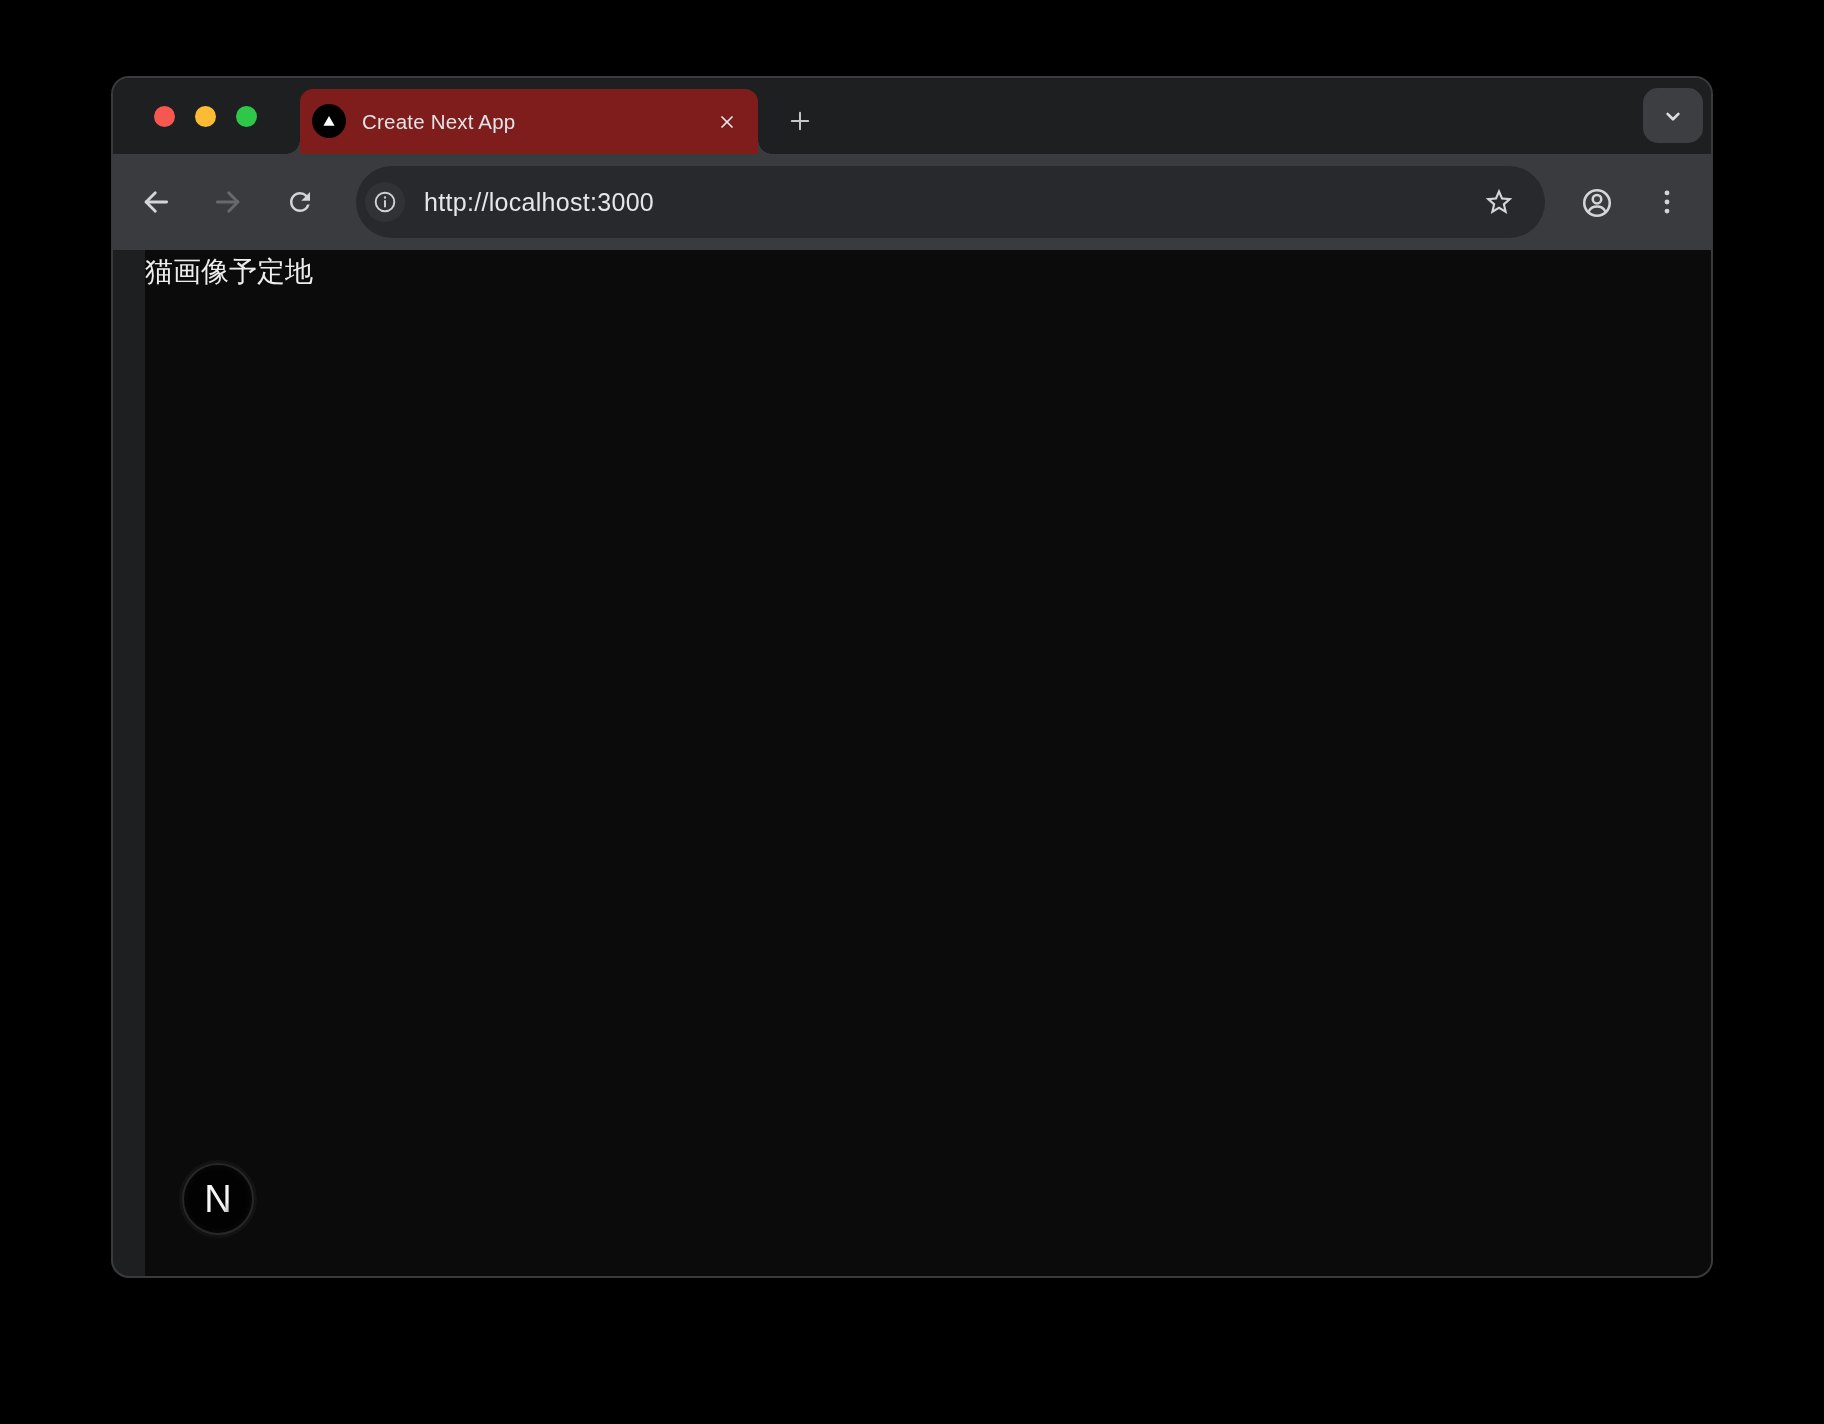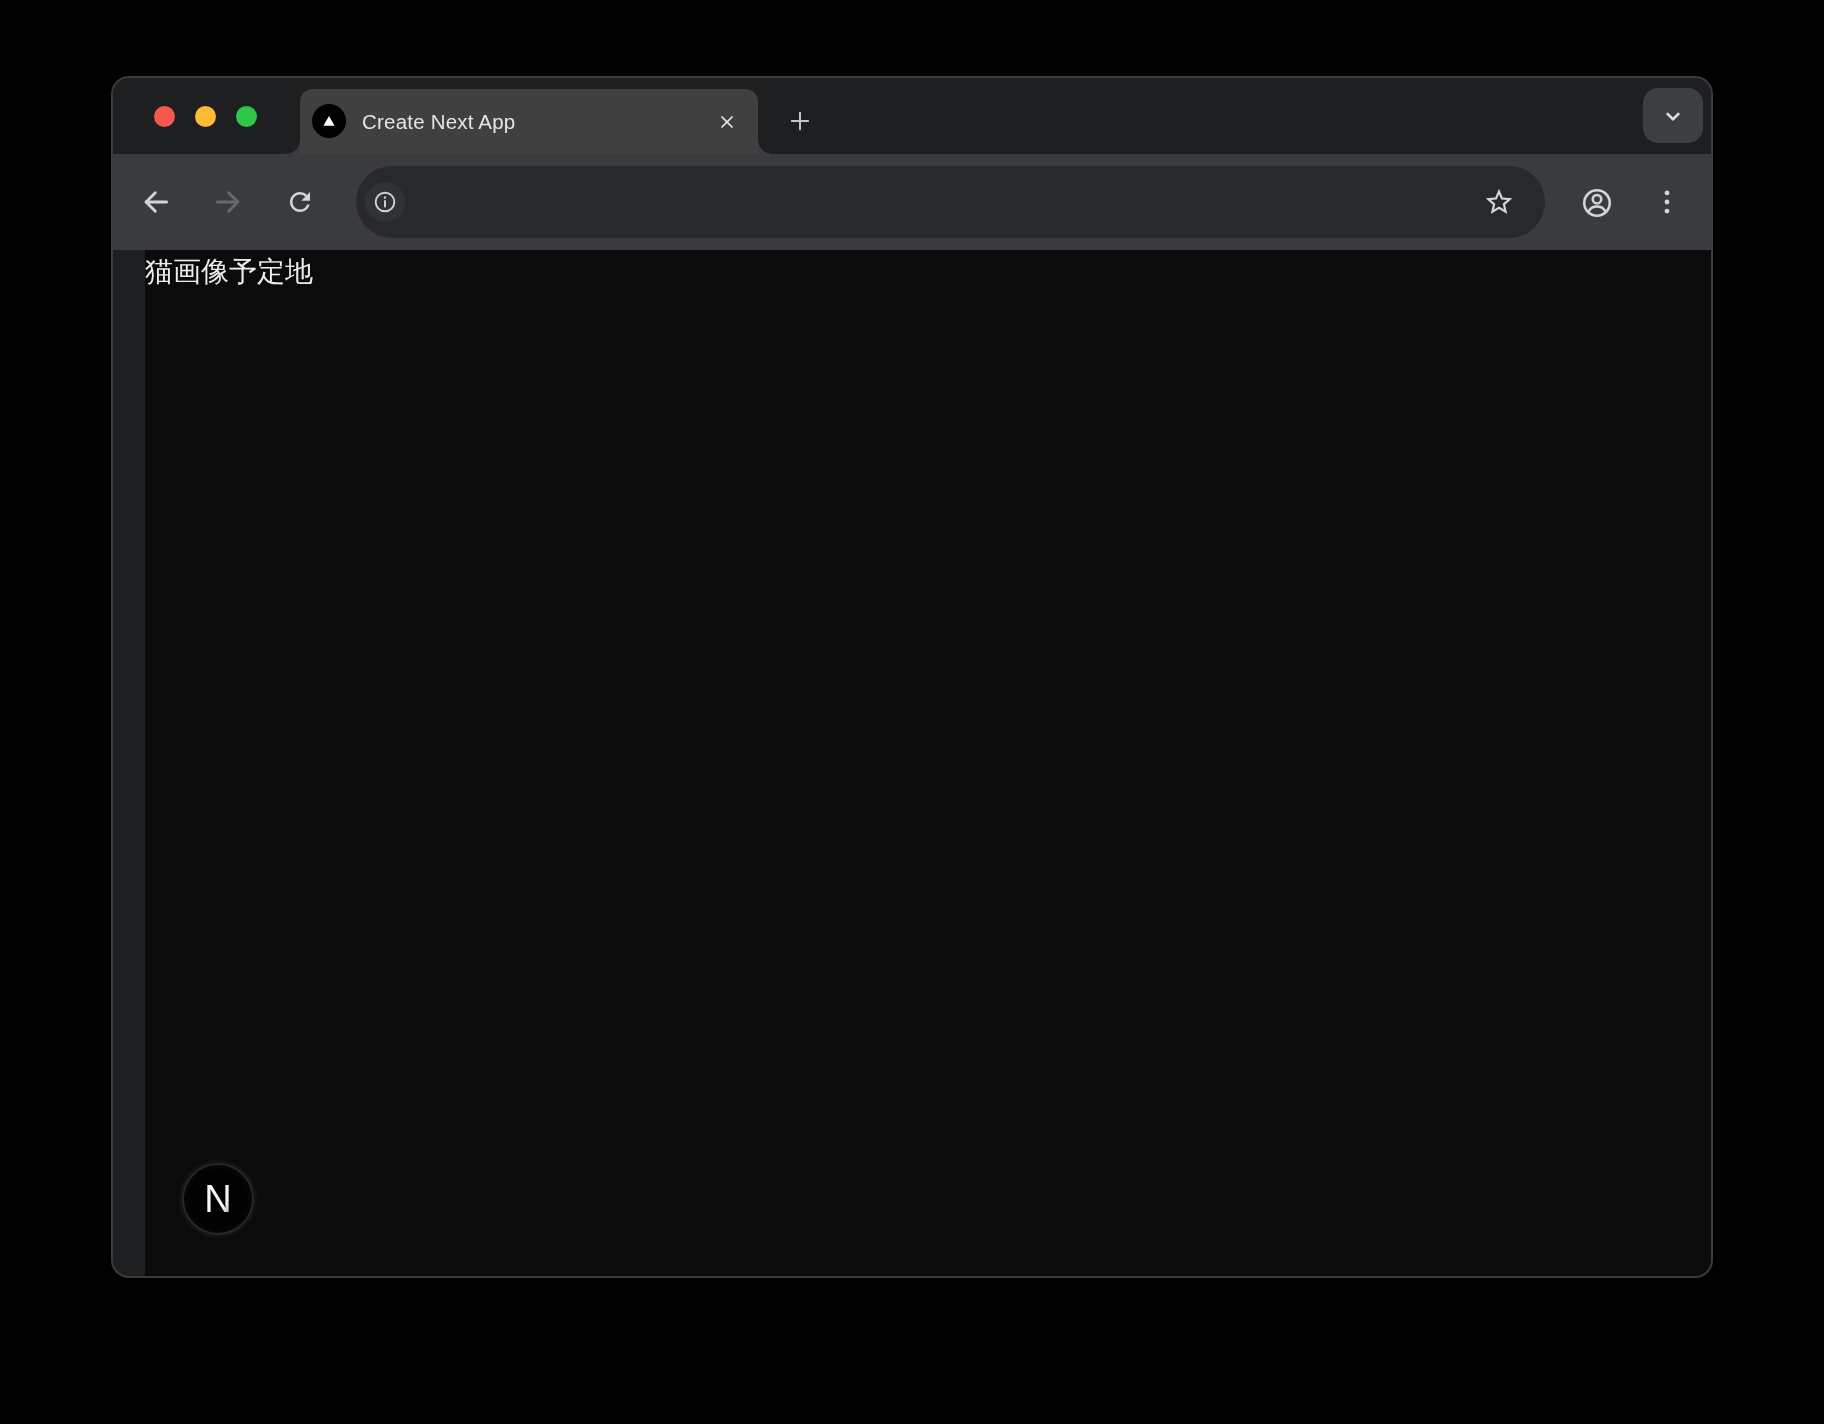--- a/index.html
+++ b/index.html
@@ -14,21 +14,21 @@
   }
 
   
   .tabstrip { position:absolute; left:0; top:0; width:100%; height:76px; background:#1e1f21; }
 
   .traffic-lights { position:absolute; left:41px; top:28px; display:flex; gap:20px; }
   .tl { width:21px; height:21px; border-radius:50%; }
 
   .tab {
     position:absolute; left:187px; top:11px; width:458px; height:65px;
-    background:#404040; border-radius:13px 13px 0 0;
+    background:#7f1d1d; border-radius:13px 13px 0 0;
   }
   .tab::before, .tab::after { content:''; position:absolute; bottom:0; width:14px; height:14px; }
   .tab::before { left:-14px;  background:radial-gradient(circle at 0 0,   rgba(0,0,0,0) 13.5px, #3a3b3e 14px); }
   .tab::after  { right:-14px; background:radial-gradient(circle at 100% 0, rgba(0,0,0,0) 13.5px, #3a3b3e 14px); }
 
   .favicon { position:absolute; left:12px; top:15px; width:34px; height:34px;
              border-radius:50%; background:#000; display:flex; align-items:center; justify-content:center; }
   .tab-title { position:absolute; left:62px; top:0; height:65px; line-height:65px;
                font-size:20.5px; color:#e2e4e6; letter-spacing:.2px; white-space:nowrap; }
   .tab-close { position:absolute; left:412px; top:18px; width:30px; height:30px;
@@ -140,20 +140,21 @@
     <div class="omnibox">
       <div class="site-info-chip">
         <span>
           <svg width="26" height="26" viewBox="0 0 24 24" fill="none" stroke="#cfd1d4" stroke-width="1.8">
             <circle cx="12" cy="12" r="8.6"></circle>
             <line x1="12" y1="11" x2="12" y2="16.2" stroke-linecap="round"></line>
             <circle cx="12" cy="7.8" r="0.4" fill="#cfd1d4" stroke-width="1.4"></circle>
           </svg>
         </span>
       </div>
+      <div class="url-text">http://localhost:3000</div>
       <div class="bookmark-btn">
         <span>
           <svg width="32" height="32" viewBox="0 0 24 24" fill="#d3d5d8">
             <path d="M22 9.24l-7.19-.62L12 2 9.19 8.63 2 9.24l5.46 4.73L5.82 21 12 17.27 18.18 21l-1.63-7.03L22 9.24zM12 15.4l-3.76 2.27 1-4.28-3.32-2.88 4.38-.38L12 6.1l1.71 4.04 4.38.38-3.32 2.88 1 4.28L12 15.4z"></path>
           </svg>
         </span>
       </div>
     </div>
 
     <div class="nav-btn" style="left:1466px; top:31px">

